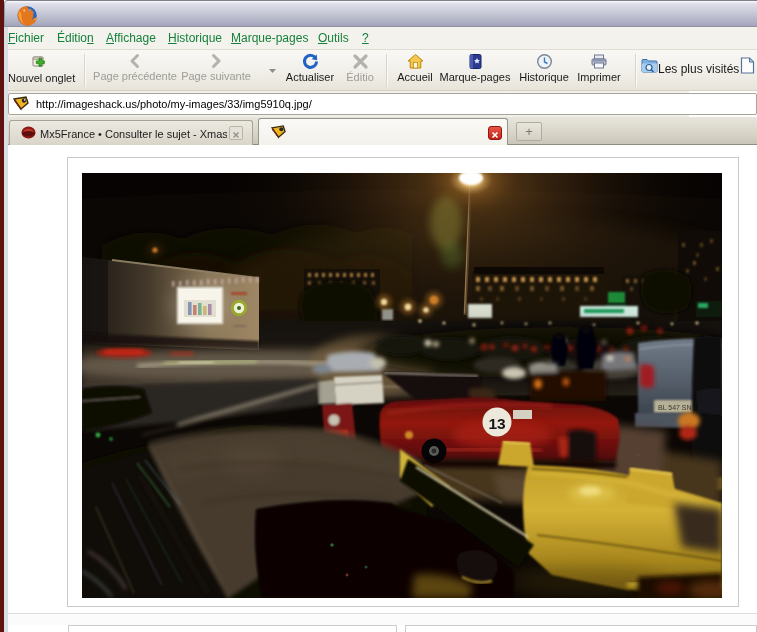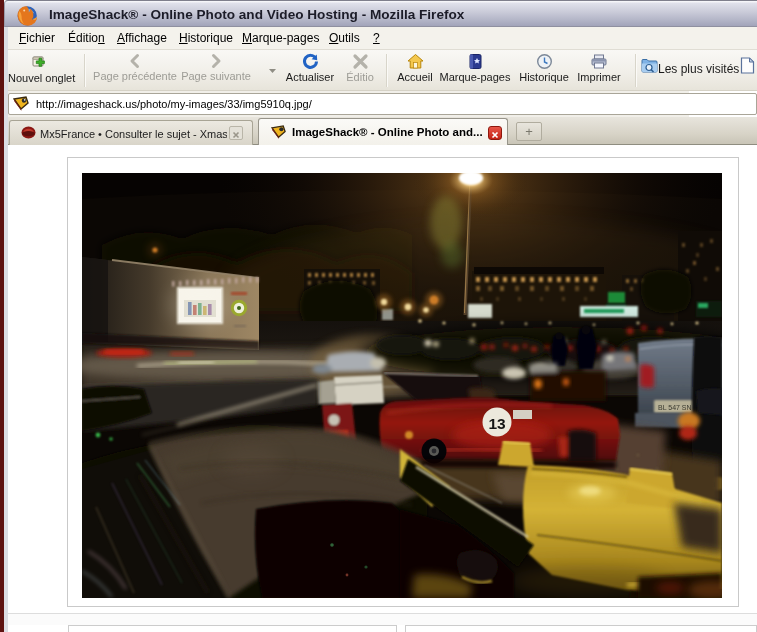--- a/index.html
+++ b/index.html
@@ -9,21 +9,21 @@
 #root{position:absolute;left:0;top:0;width:757px;height:632px;}
 
 #strip{left:0;top:0;width:4px;height:632px;background:#5e1210;}
 #wborder{left:4px;top:24px;width:4px;height:608px;background:#dcdde3;}
 
 #titlebar{left:4px;top:0;width:753px;height:27px;
 background:linear-gradient(to bottom,#fbfbfd 0%,#dfe0ea 10%,#c9cad8 45%,#b4b6c8 75%,#a2a4ba 100%);border-bottom:1px solid #8f90a0;
 border-top:1px solid #7f7f8c;border-left:1px solid #9a9aa8;border-top-left-radius:4px;}
 #title-text{left:44px;top:6px;font-size:13.6px;font-weight:bold;color:#1c1c28;letter-spacing:0px;}
 #menubar{left:8px;top:27px;width:749px;height:23px;background:#f4f2ec;border-bottom:1px solid #e0ddd4;}
-.menu{position:absolute;top:4px;font-size:12px;color:#000000;padding-left:11px;}
+.menu{position:absolute;top:4px;font-size:12px;color:#15803d;}
 .menu u{text-decoration:underline;}
 #toolbar{left:8px;top:50px;width:749px;height:41px;background:linear-gradient(to bottom,#f9f8f5 0%,#f1efe9 55%,#e7e4da 100%);border-bottom:1px solid #d6d2c6;}
 .tbtn{position:absolute;text-align:center;}
 .tlabel{font-size:11px;color:#1a1a1a;margin-top:1px;white-space:nowrap;}
 .tlabel.dis{color:#9d9c96;}
 .tsep{position:absolute;top:4px;width:2px;height:33px;border-left:1px solid #d8d5ca;border-right:1px solid #fbfaf7;}
 #urlrow{left:8px;top:91px;width:681px;height:26px;background:#f1efe9;}
 #urlfield{left:0px;top:2px;width:749px;height:22px;background:#fff;border:1px solid #a9a598;border-radius:2px;}
 #urltext{left:28px;top:7px;font-size:11px;color:#000;}
 #tabbar{left:8px;top:117px;width:749px;height:28px;background:linear-gradient(to bottom,#e8e5dd 0%,#d8d4c8 60%,#c9c5b7 100%);border-bottom:1px solid #8f8d80;}
@@ -49,21 +49,20 @@
     <div class="abs" id="fficon" style="left:10px;top:3px;width:24px;height:24px;">
       <svg width="24" height="24" viewBox="0 0 24 24">
         <circle cx="12.2" cy="11.8" r="9.6" fill="#2e62b8"></circle>
         <path d="M6,6 Q10,3.5 15,5 Q18,6.5 19.5,9.5 Q16,8 13,9 Q9,10.5 8,14 Q6,11 6,6 Z" fill="#79aade" opacity="0.9"></path>
         <path d="M11.6,2.2 Q7,2.2 4.4,5.6 Q2.4,8.4 2.6,12 Q2.8,16 5.8,18.9 Q8.8,21.8 13,21.8 Q17,21.6 19.8,18.8 Q21.8,16.6 22,13.4 Q20,15.6 16.9,15.4 Q19,12.8 18.3,9.4 Q17.6,6.4 15.2,4.4 Q15.6,7 13.6,8.6 Q14.6,5.2 11.6,2.2 Z" fill="#e4761c"></path>
         <path d="M4.2,7 Q3,10.5 4.4,14.5 Q5.8,18.6 9.6,20.4 Q6.4,17 6.6,12.4 Q6.8,8.8 4.2,7 Z" fill="#f6a13a"></path>
         <path d="M21.8,12.8 Q20.4,14.8 17.6,15 Q19.6,16.4 21,15.6 Q21.7,14.4 21.8,12.8 Z" fill="#f6a13a"></path>
         <circle cx="9.2" cy="6.4" r="1" fill="#fde9c8" opacity="0.8"></circle>
       </svg>
     </div>
-    <div class="abs" id="title-text">ImageShack® - Online Photo and Video Hosting - Mozilla Firefox</div>
   </div>
   <div class="abs" id="menubar">
     <div class="menu" style="left:0px;"><u>F</u>ichier</div>
     <div class="menu" style="left:49px;">Éditio<u>n</u></div>
     <div class="menu" style="left:98px;"><u>A</u>ffichage</div>
     <div class="menu" style="left:160px;"><u>H</u>istorique</div>
     <div class="menu" style="left:223px;"><u>M</u>arque-pages</div>
     <div class="menu" style="left:310px;"><u>O</u>utils</div>
     <div class="menu" style="left:354px;"><u>?</u></div>
   </div>
@@ -187,21 +186,20 @@
       </div>
     </div>
     <div class="tab" id="tab2">
       <div class="abs" style="left:12px;top:6px;width:16px;height:15px;">
         <svg width="16" height="15" viewBox="0 0 17 16">
           <path d="M1,3 L13,1 L15,7 L8,13 Z" fill="#f0b41e" stroke="#3a2a10" stroke-width="1.4"></path>
           <path d="M1,3 L8,13 L8.5,15 L1.5,5.5 Z" fill="#7a1e14"></path>
           <circle cx="11" cy="4.5" r="2.2" fill="#2a2a2a"></circle>
         </svg>
       </div>
-      <div class="tabtext" style="left:33px;top:7px;font-weight:bold;color:#000;">ImageShack® - Online Photo and...</div>
       <div class="abs" style="left:229px;top:7px;width:14px;height:14px;border-radius:3px;background:linear-gradient(to bottom,#e85548,#c42215);border:1px solid #8f170d;">
         <svg width="12" height="12" viewBox="0 0 12 12">
             <path d="M3.5,3.5 L8.5,8.5 M8.5,3.5 L3.5,8.5" stroke="#fff" stroke-width="1.7"></path>
           </svg>
       </div>
     </div>
     <div class="abs" id="newtab">+</div>
   </div>
   <div class="abs" id="content">
     <div class="abs" id="photobox"></div>

